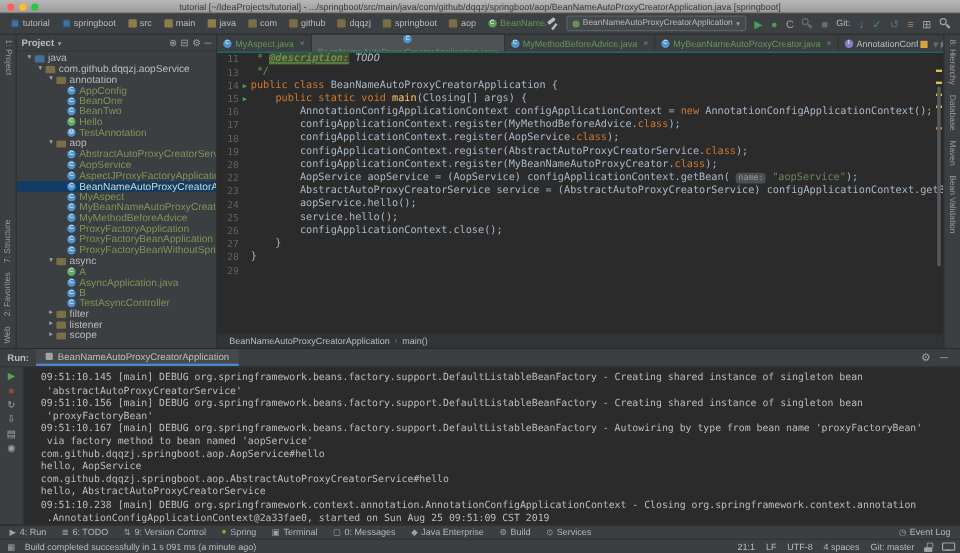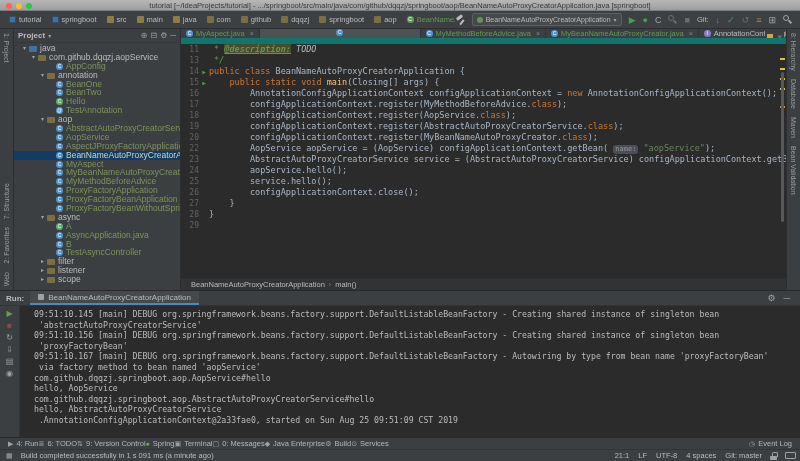--- a/index.html
+++ b/index.html
@@ -64,21 +64,21 @@
   .ti-java{background:#41719c;border-radius:1px;height:6px;margin-top:1px;}
   .ti-package{background:#7a6e45;border-radius:1px;height:6px;margin-top:1px;}
   .ti-class{background:#4e94ce;border-radius:50%;width:7px;height:7px;color:#fff;font-size:5px;line-height:7px;text-align:center;}
   .ti-class-green{background:#5fad65;border-radius:50%;width:7px;height:7px;color:#fff;font-size:5px;line-height:7px;text-align:center;}
   .ti-annotation{background:#4e94ce;border-radius:50%;width:7px;height:7px;color:#fff;font-size:5px;line-height:7px;text-align:center;}
   .tree-label.green{color:#7d935a;}
   .tree-row.sel .tree-label{color:#cdd8c6;}
 
   
   .editor-col{flex:1;display:flex;flex-direction:column;min-width:0;background:#2b2b2b;}
-  .tabbar{height:15px;background:#3c3f41;border-bottom:6px solid #0f766e;display:flex;align-items:stretch;flex:none;overflow:hidden;position:relative;}
+  .tabbar{height:15px;background:#3c3f41;border-bottom:1px solid #0f766e;display:flex;align-items:stretch;flex:none;overflow:hidden;position:relative;}
   .ed-tab{display:flex;align-items:center;gap:3px;padding:0 5px;font-size:7.5px;color:#bbbbbb;border-right:1px solid #323537;white-space:nowrap;}
   .ed-tab.sel{background:#4e5254;flex-direction:column;}
   .ed-tab .t-green{color:#629755;}
   .tab-icon{width:7px;height:7px;border-radius:50%;background:#4e94ce;color:#fff;font-size:5px;line-height:7px;text-align:center;flex:none;}
   .tab-icon.iface{background:#8e7cc3;}
   .tab-close{color:#84878a;font-size:7px;margin-left:2px;}
   .tab-corner{position:absolute;right:2px;top:0;height:15px;display:flex;align-items:center;gap:4px;background:#3c3f41;padding:0 2px;}
   .warn-square{width:6px;height:6px;background:#d9a343;}
 
   .code-wrap{flex:1;position:relative;overflow:hidden;}
@@ -245,28 +245,28 @@
           <div class="tree-row" style="padding-left: 6px;">
             <span class="tree-arrow">▾</span>
             <span class="tree-icon ti-java"></span>
             <span class="tree-label">java</span>
           </div>
           <div class="tree-row" style="padding-left: 15px;">
             <span class="tree-arrow">▾</span>
             <span class="tree-icon ti-package"></span>
             <span class="tree-label">com.github.dqqzj.aopService</span>
           </div>
-          <div class="tree-row" style="padding-left: 42px;">
-            <span class="tree-icon ti-class">C</span>
-            <span class="tree-label green">AppConfig</span>
-          </div>
           <div class="tree-row" style="padding-left: 24px;">
             <span class="tree-arrow">▾</span>
             <span class="tree-icon ti-package"></span>
             <span class="tree-label">annotation</span>
+          </div>
+          <div class="tree-row" style="padding-left: 42px;">
+            <span class="tree-icon ti-class">C</span>
+            <span class="tree-label green">AppConfig</span>
           </div>
           <div class="tree-row" style="padding-left: 42px;">
             <span class="tree-icon ti-class">C</span>
             <span class="tree-label green">BeanOne</span>
           </div>
           <div class="tree-row" style="padding-left: 42px;">
             <span class="tree-icon ti-class">C</span>
             <span class="tree-label green">BeanTwo</span>
           </div>
           <div class="tree-row" style="padding-left: 42px;">
@@ -463,27 +463,28 @@
           <div class="console-line">09:51:10.145 [main] DEBUG org.springframework.beans.factory.support.DefaultListableBeanFactory - Creating shared instance of singleton bean</div>
           <div class="console-line"> 'abstractAutoProxyCreatorService'</div>
           <div class="console-line">09:51:10.156 [main] DEBUG org.springframework.beans.factory.support.DefaultListableBeanFactory - Creating shared instance of singleton bean</div>
           <div class="console-line"> 'proxyFactoryBean'</div>
           <div class="console-line">09:51:10.167 [main] DEBUG org.springframework.beans.factory.support.DefaultListableBeanFactory - Autowiring by type from bean name 'proxyFactoryBean'</div>
           <div class="console-line"> via factory method to bean named 'aopService'</div>
           <div class="console-line">com.github.dqqzj.springboot.aop.AopService#hello</div>
           <div class="console-line">hello, AopService</div>
           <div class="console-line">com.github.dqqzj.springboot.aop.AbstractAutoProxyCreatorService#hello</div>
           <div class="console-line">hello, AbstractAutoProxyCreatorService</div>
+          <div class="console-line">09:51:10.238 [main] DEBUG org.springframework.context.annotation.AnnotationConfigApplicationContext - Closing org.springframework.context.annotation</div>
           <div class="console-line"> .AnnotationConfigApplicationContext@2a33fae0, started on Sun Aug 25 09:51:09 CST 2019</div>
         </div>
     </div>
   </div>
 
   <div class="twbar">
-    <span id="tw-items" style="display:flex;align-items:center;">
+    <span id="tw-items" style="display:flex;gap:13px;align-items:center;">
         <span class="tw-item">
           <span class="tw-ic">▶</span>
           <span>4: Run</span>
         </span>
         <span class="tw-item">
           <span class="tw-ic">≣</span>
           <span>6: TODO</span>
         </span>
         <span class="tw-item">
           <span class="tw-ic">⇅</span>

